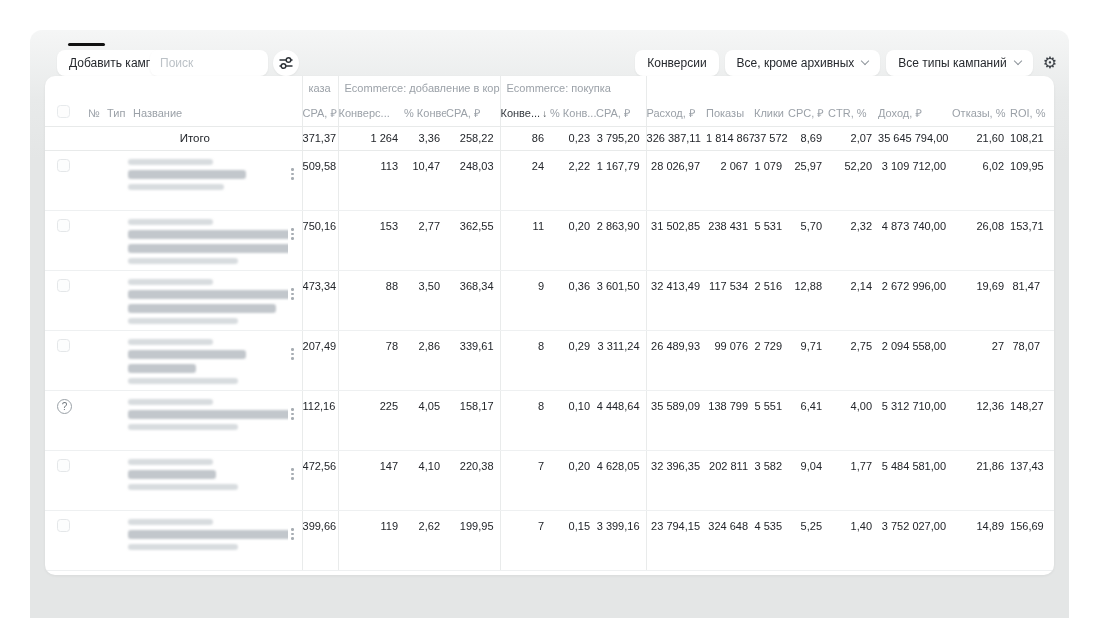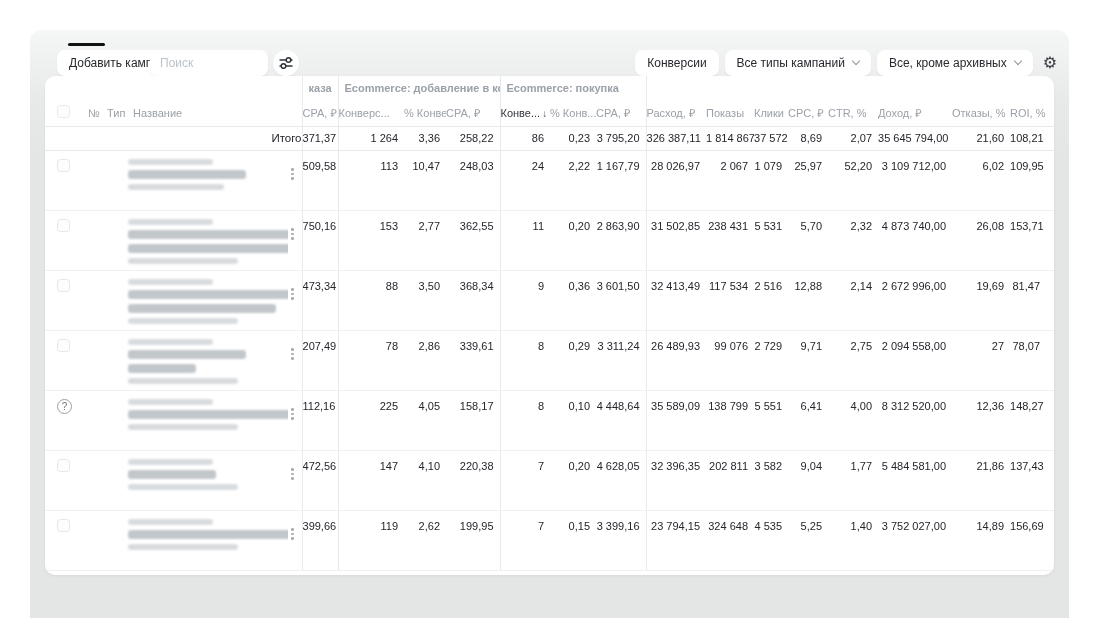--- a/index.html
+++ b/index.html
@@ -25,28 +25,28 @@
   .right-cluster { position:absolute; right:12px; top:0; display:flex; align-items:center; gap:6px; }
   .caret { display:inline-block; width:6px; height:6px; border-right:1.4px solid #8f969c; border-bottom:1.4px solid #8f969c;
     transform:rotate(45deg); margin-left:8px; margin-top:-4px; }
   .gear { font-family:"DejaVu Sans",sans-serif; font-size:16px; color:#3a3f45; margin-left:4px; cursor:pointer; line-height:26px; }
 
   .card { position:absolute; left:15px; top:46px; width:1009px; height:499px; background:#fff; border-radius:10px;
     box-shadow:0 1px 3px rgba(30,35,40,.06); overflow:hidden; }
   table { border-collapse:collapse; table-layout:fixed; width:1009px; }
   td,th { font-weight:normal; font-size:11px; overflow:hidden; white-space:nowrap; }
   .sep { border-left:1px solid #e9ebeb; }
-  .group-row td { height:24px; color:#9ba1a8; text-align:left; padding-left:6px; vertical-align:middle;font-weight:bold; }
+  .group-row td { height:24px; color:#9ba1a8; text-align:left; padding-left:6px; vertical-align:middle; }
   .head-row th { height:26px; color:#9ba1a8; vertical-align:middle; border-bottom:1px solid #e8eaea; }
   .th-left { text-align:left; }
   .th-num { text-align:left; padding-right:6px; }
   .head-row th.sorted { color:#33383e; font-weight:normal; }
   .sort-arrow { font-size:10px; color:#4b5156; margin-left:2px; }
   .totals-row td { height:24px; vertical-align:middle; border-bottom:1px solid #e8eaea; color:#23262b; }
-  .itogo { text-align:right; padding-left:10px; font-size:11.5px; }
+  .itogo { text-align:center; padding-left:10px; font-size:11.5px; }
   .val { text-align:right; padding-right:6px; color:#23262b; }
   td.val:last-child, th.th-num:last-child { padding-right:14px; }
   .body-row td { height:60px; vertical-align:top; border-bottom:1px solid #eef0f1; }
   .body-row .val { padding-top:9px; }
   .lead { padding-left:12px; padding-top:8px; }
   .cb { display:inline-block; width:13px; height:13px; border:1px solid #e4e7e9; background:#fcfdfd; border-radius:3.5px; cursor:pointer; }
   .cb-head { display:inline-block; width:13px; height:13px; border:1px solid #e7eaec; background:#fdfdfd; border-radius:3.5px; margin-left:12px; cursor:pointer; }
   .help { display:inline-flex; width:15px; height:15px; border:1.2px solid #9aa1a7; border-radius:50%; color:#6f767c;
     font-size:10px; align-items:center; justify-content:center; cursor:pointer; }
   .name-cell { padding-top:8px; padding-left:2px; }
@@ -72,25 +72,25 @@
       <svg width="16" height="14" viewBox="0 0 16 14">
         <line x1="1.5" y1="4" x2="14.5" y2="4" stroke="#2e3338" stroke-width="1.5"></line>
         <circle cx="10.5" cy="4" r="2.3" fill="#fff" stroke="#2e3338" stroke-width="1.5"></circle>
         <line x1="1.5" y1="10" x2="14.5" y2="10" stroke="#2e3338" stroke-width="1.5"></line>
         <circle cx="5.5" cy="10" r="2.3" fill="#fff" stroke="#2e3338" stroke-width="1.5"></circle>
       </svg>
     </button>
     <div class="right-cluster">
       <button class="pill">Конверсии</button>
       <button class="pill">
-        <span>Все типы кампаний</span>
+        <span>Все, кроме архивных</span>
         <span class="caret"></span>
       </button>
       <button class="pill">
-        <span>Все, кроме архивных</span>
+        <span>Все типы кампаний</span>
         <span class="caret"></span>
       </button>
       <span class="gear">⚙</span>
     </div>
   </div>
 
   <div class="card">
     <table>
       <colgroup>
         <col style="width:33px">
@@ -323,21 +323,21 @@
             <td class="val">4,05</td>
             <td class="val">158,17</td>
             <td class="val sep">8</td>
             <td class="val">0,10</td>
             <td class="val">4 448,64</td>
             <td class="val sep">35 589,09</td>
             <td class="val">138 799</td>
             <td class="val">5 551</td>
             <td class="val">6,41</td>
             <td class="val">4,00</td>
-            <td class="val">8 312 520,00</td>
+            <td class="val">5 312 710,00</td>
             <td class="val">12,36</td>
             <td class="val">148,27</td>
           </tr>
           <tr class="body-row">
             <td class="lead"><span class="cb"></span></td>
             <td></td>
             <td></td>
             <td class="name-cell">
               <div class="bars">
                 <div class="bar sm" style="width: 85px;"></div>

